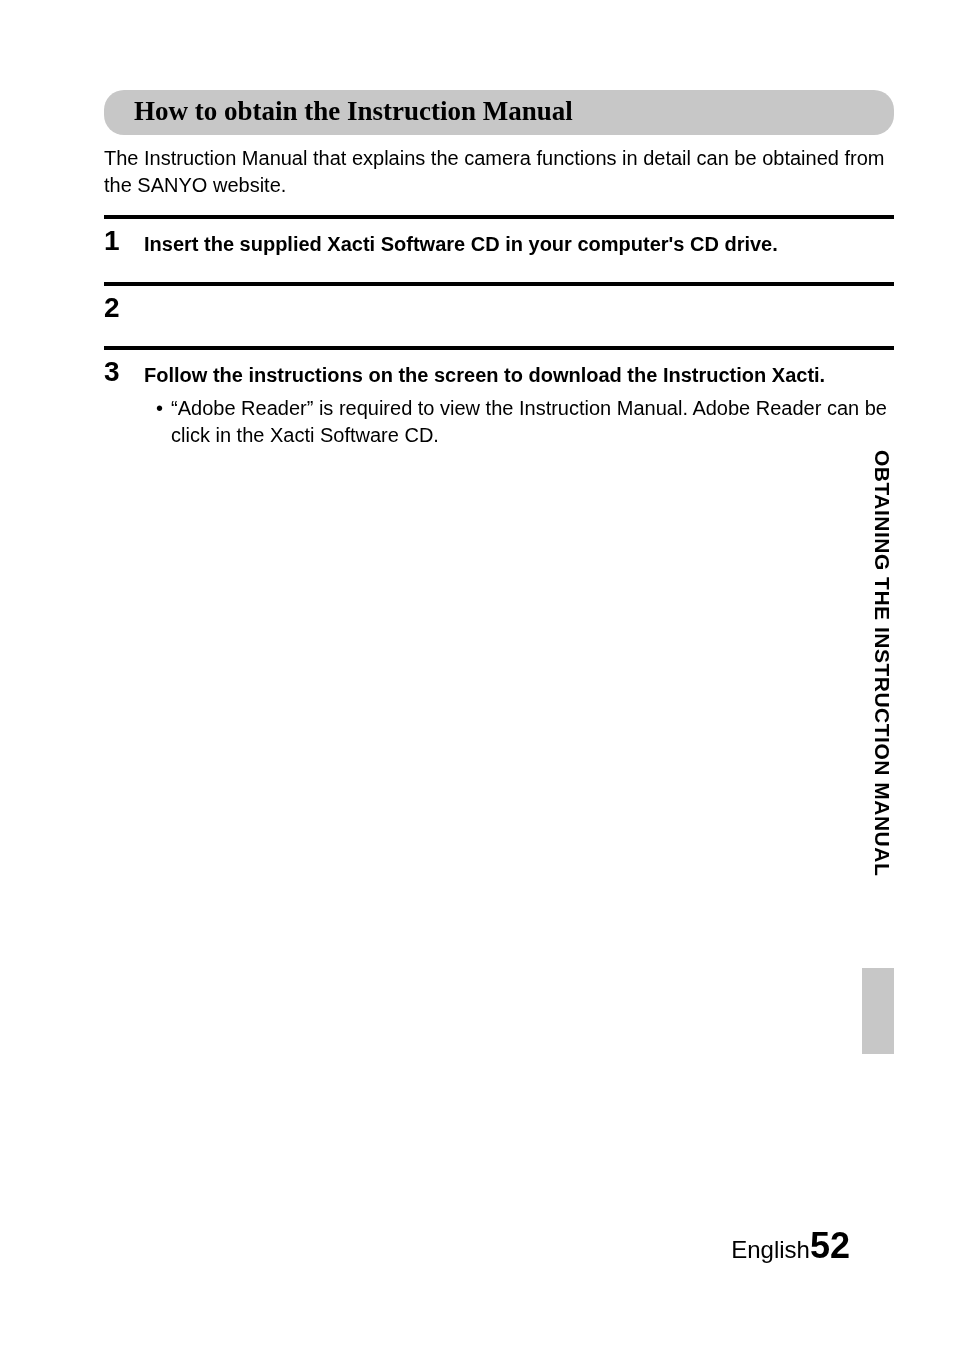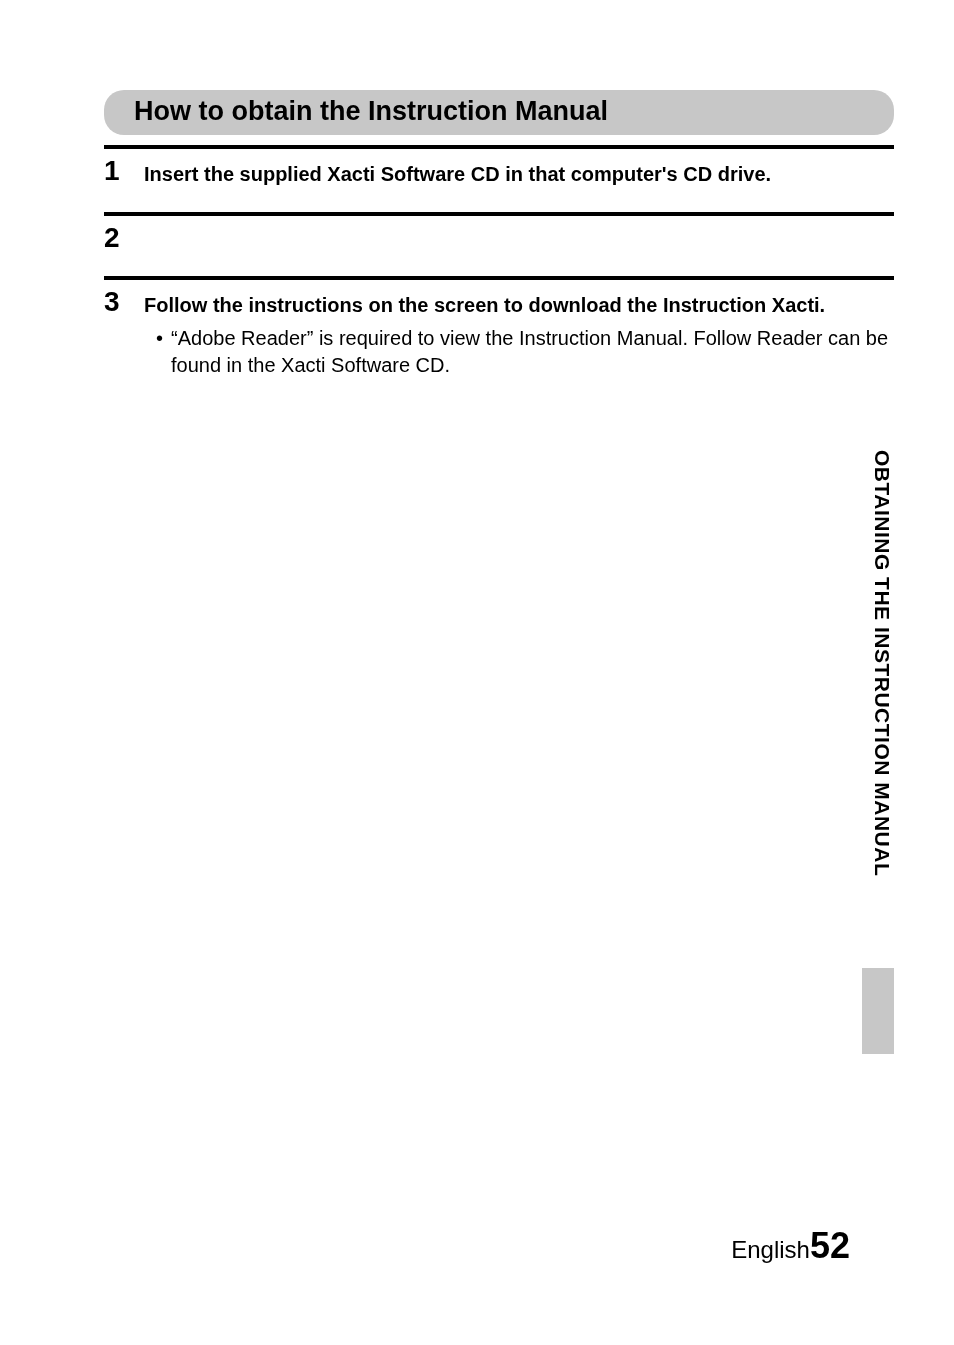--- a/index.html
+++ b/index.html
@@ -19,20 +19,21 @@
     }
     .heading-bar {
       background: #c7c7c7;
       border-radius: 20px;
       padding: 6px 22px 8px 30px;
       margin-bottom: 10px;
     }
     .heading-bar h1 {
       font-size: 27px;
       font-weight: bold;
+      font-family: Liberation Serif, serif;
     }
     .intro {
       font-size: 20px;
       line-height: 1.35;
       margin-bottom: 16px;
     }
     .step-block {
       border-top: 4px solid #000;
       padding-top: 6px;
       margin-top: 6px;
@@ -107,39 +108,40 @@
   </style>
 </head>
 <body>
 
 <div class="page">
 
   <div class="heading-bar">
     <h1>How to obtain the Instruction Manual</h1>
   </div>
 
+  <p class="intro">The Instruction Manual that explains the camera functions in detail can be obtained from the SANYO website.</p>
 
   <div class="step-block">
     <div class="step-number">1</div>
     <div class="step-body">
-      <p class="step-instruction">Insert the supplied Xacti Software CD in that computer's CD drive.</p>
+      <p class="step-instruction">Insert the supplied Xacti Software CD in your computer's CD drive.</p>
     </div>
   </div>
 
   <div class="step-block">
     <div class="step-number">2</div>
   </div>
 
   <div class="step-block">
     <div class="step-number">3</div>
     <div class="step-body">
       <p class="step-instruction">Follow the instructions on the screen to download the Instruction Xacti.</p>
       <div class="bullet-row">
         <span class="bullet-mark">•</span>
-        <span class="bullet-text">“Adobe Reader” is required to view the Instruction Manual. Follow Reader can be found in the Xacti Software CD.</span>
+        <span class="bullet-text">“Adobe Reader” is required to view the Instruction Manual. Adobe Reader can be click in the Xacti Software CD.</span>
       </div>
     </div>
   </div>
 
   <div class="side-tab">OBTAINING THE INSTRUCTION MANUAL</div>
   <div class="side-block"></div>
 
   <div class="footer">
     <span class="footer-lang">English</span>
     <span class="footer-page">52</span>

